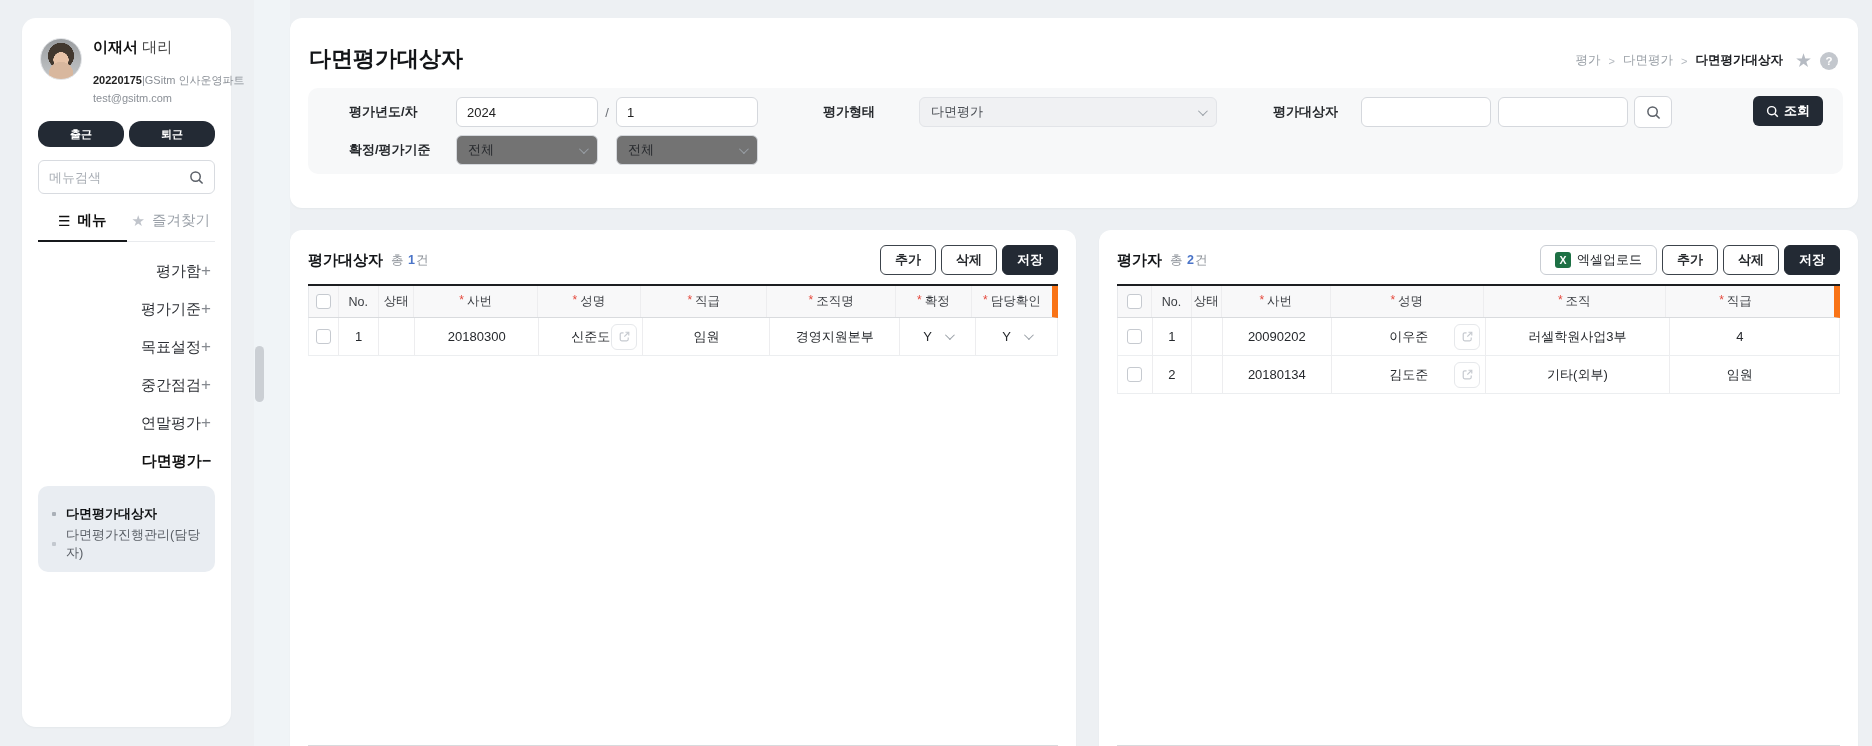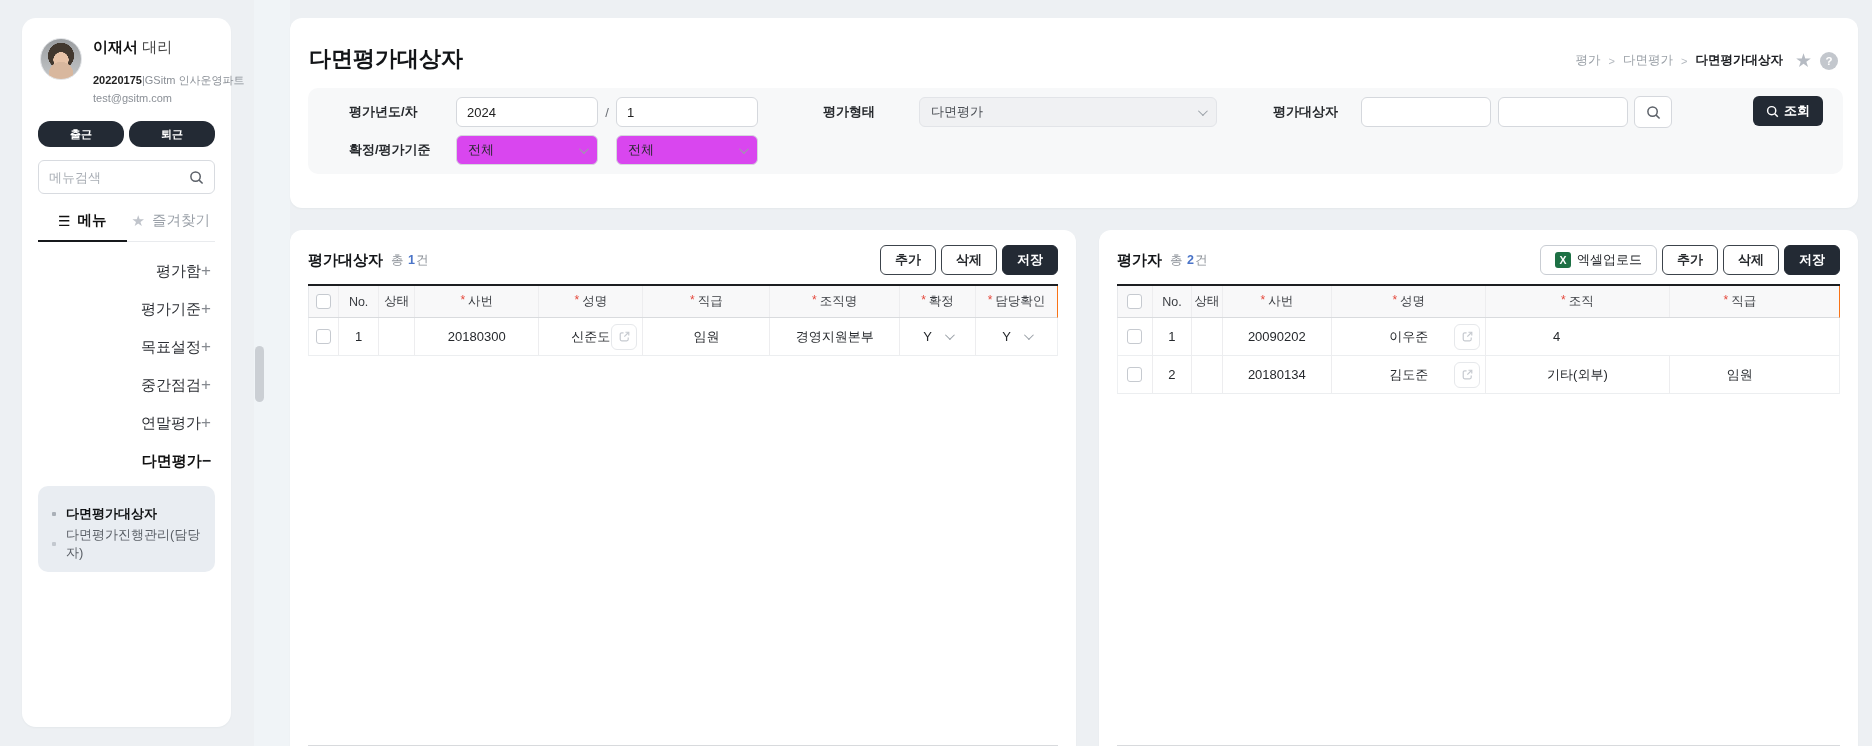--- a/index.html
+++ b/index.html
@@ -68,21 +68,21 @@
   .help-badge { width:18px; height:18px; border-radius:50%; background:#c3c7cd; color:#fff; font-size:11.5px;
     font-weight:bold; display:flex; align-items:center; justify-content:center; }
   .filter-box { position:absolute; left:18px; right:15px; top:70px; height:86px; background:#f7f8f9; border-radius:10px; padding:9px 0; }
   .f-row { height:30px; display:flex; align-items:center; margin-bottom:8px; position:relative; }
   .f-label { font-weight:bold; font-size:13px; color:#26292d; }
   .lbl-a { width:107px; margin-left:41px; }
   .inp { height:30px; border:1px solid #d5d8dd; border-radius:6px; background:#fff; font-family:inherit;
     font-size:13px; color:#222; padding:0 10px; outline:none; }
   .w142 { width:142px; }
   .slash { width:18px; text-align:center; color:#6b6f75; }
-  .sel { height:30px; border:1px solid #d5d8dd; border-radius:6px; background:#d946ef; display:flex;
+  .sel { height:30px; border:1px solid #d5d8dd; border-radius:6px; background:#737373; display:flex;
     align-items:center; justify-content:space-between; padding:0 11px; font-size:13px; color:#26292d; cursor:pointer; }
   .sel.disabled { background:#f0f1f3; border-color:#e2e4e8; color:#4a4e54; cursor:default; }
   .chev { width:7px; height:7px; border-right:1.6px solid #9aa0a7; border-bottom:1.6px solid #9aa0a7;
     transform:rotate(45deg) translateY(-2px); }
   .icon-btn { width:38px; height:32px; border:1px solid #d5d8dd; border-radius:6px; background:#fff;
     display:flex; align-items:center; justify-content:center; cursor:pointer; }
   .query-btn { position:absolute; right:20px; top:-1px; height:30px; width:70px; background:#232a34; color:#fff;
     border:none; border-radius:6px; font-size:13px; font-weight:bold; font-family:inherit;
     display:flex; align-items:center; justify-content:center; gap:5px; cursor:pointer; }
 
@@ -97,21 +97,21 @@
   .btn { height:30px; padding:0 14px; border-radius:6px; font-size:13px; font-weight:bold; font-family:inherit;
     background:#fff; border:1px solid #3c434b; color:#26292d; cursor:pointer; display:flex; align-items:center; gap:6px; }
   .btn.dark { background:#232a34; border-color:#232a34; color:#fff; }
   .btn.excel { border-color:#c9cdd3; font-weight:normal; }
   .xl-ic { width:16px; height:16px; background:#1d7044; border-radius:3px; color:#fff; font-size:10.5px;
     font-weight:bold; display:flex; align-items:center; justify-content:center; }
 
   .grid { margin-top:8px; border-top:2px solid #1c1e21; border-bottom:1px solid #d8dadd;
     flex:1 1 auto; display:flex; flex-direction:column; overflow:hidden; }
   .g-head { display:flex; height:32px; flex:0 0 32px; background:#f8f8f9; border-bottom:1px solid #d9dbde;
-    border-left:1px solid #e6e8eb; border-right:1px solid #f97316; }
+    border-left:1px solid #e6e8eb; border-right:6px solid #f97316; }
   .g-row { display:flex; height:38px; flex:0 0 38px; border-bottom:1px solid #eceef0;
     border-left:1px solid #eef0f2; border-right:1px solid #eef0f2; background:#fff; }
   .g-fill { flex:1 1 auto; background:#fff; }
   .cell { display:flex; align-items:center; justify-content:center; border-right:1px solid #ededef;
     font-size:13px; color:#26292d; position:relative; }
   .g-head .cell { color:#3a3d42; font-weight:500; font-size:12.5px; }
   .cell:last-child { border-right:none; }
   .req::before { content:"*"; color:#e5493d; margin-right:3px; font-size:12px; position:relative; top:-2px; }
   input[type="checkbox"] { appearance:none; width:15px; height:15px; border:1.4px solid #c6cad0; border-radius:3px;
     background:#fff; cursor:pointer; }
@@ -359,20 +359,21 @@
       <div class="cell rt-c4">
         <span>이우준</span>
         <button class="pop-btn">
           <svg width="13" height="13" viewBox="0 0 14 14" fill="none" stroke="#c6cad0" stroke-width="1.3">
             <path d="M6 3H4a1.6 1.6 0 0 0-1.6 1.6V10A1.6 1.6 0 0 0 4 11.6h5.4A1.6 1.6 0 0 0 11 10V8"></path>
             <path d="M8 2.4h3.6V6"></path>
               <path d="M11.3 2.7 6.8 7.2"></path>
           </svg>
         </button>
       </div>
+      <div class="cell rt-c5">러셀학원사업3부</div>
       <div class="cell rt-c6">4</div>
     </div>
     <div class="g-row">
       <div class="cell rt-c0">
           <input type="checkbox" style="">
         </div>
       <div class="cell rt-c1">2</div>
       <div class="cell rt-c2"></div>
       <div class="cell rt-c3">20180134</div>
       <div class="cell rt-c4">

